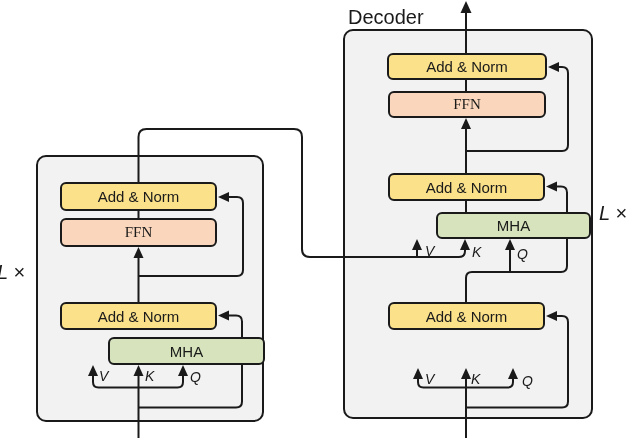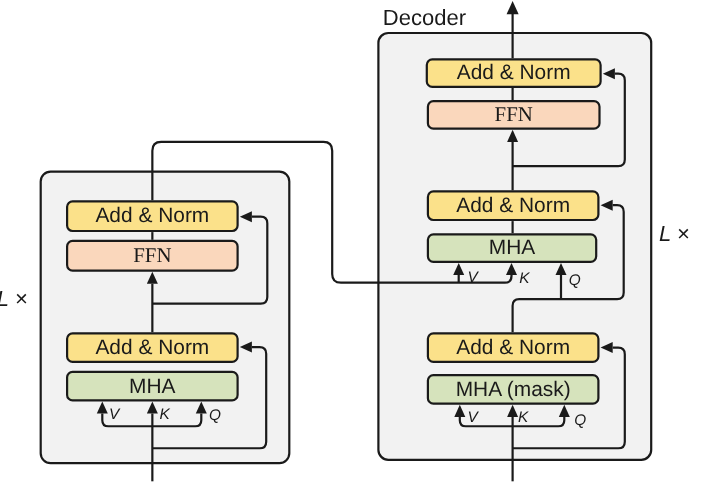--- a/index.html
+++ b/index.html
@@ -13,25 +13,25 @@
     border:2px solid var(--c-line,#1a1a1a);
     border-radius:10px;z-index:1;
   }
   #enc-box{left:36px;top:155px;width:228px;height:267px;}
   #dec-box{left:343px;top:29px;width:250px;height:390px;}
   svg.wires{position:absolute;left:0;top:0;z-index:2;pointer-events:none;}
   .block{
     position:absolute;box-sizing:border-box;z-index:3;
     border:2px solid var(--c-line,#1a1a1a);border-radius:6px;
     display:flex;align-items:center;justify-content:center;
-    font-size:19px;line-height:1;white-space:nowrap;
+    font-size:15px;line-height:1;white-space:nowrap;
   }
   .block.addnorm{background:var(--c-addnorm,#FBE18A);}
   .block.ffn{background:var(--c-ffn,#FAD7BC);font-family:Liberation Serif, serif;}
-  .block.mha{background:var(--c-mha,#D6E3BC);}
+  .block.mha{background:var(--c-mha,#D6E3BC);margin-left:48px;}
   #enc-addnorm-top   {left:60px; top:182px;width:157px;height:29px;}
   #enc-ffn           {left:60px; top:218px;width:157px;height:29px;}
   #enc-addnorm-bottom{left:60px; top:302px;width:157px;height:28px;}
   #enc-mha           {left:60px; top:337px;width:157px;height:28px;}
   #dec-addnorm-top   {left:387px;top:53px; width:160px;height:27px;}
   #dec-ffn           {left:388px;top:91px; width:158px;height:27px;}
   #dec-addnorm-mid   {left:388px;top:173px;width:157px;height:28px;}
   #dec-mha-cross     {left:388px;top:212px;width:155px;height:27px;}
   #dec-addnorm-bottom{left:388px;top:302px;width:157px;height:28px;}
   #dec-mha-masked    {left:388px;top:340px;width:157px;height:28px;}
@@ -121,21 +121,20 @@
   <div class="block addnorm" id="enc-addnorm-top">Add &amp; Norm</div>
   <div class="block ffn" id="enc-ffn">FFN</div>
   <div class="block addnorm" id="enc-addnorm-bottom">Add &amp; Norm</div>
   <div class="block mha" id="enc-mha">MHA</div>
 
   <div class="block addnorm" id="dec-addnorm-top">Add &amp; Norm</div>
   <div class="block ffn" id="dec-ffn">FFN</div>
   <div class="block addnorm" id="dec-addnorm-mid">Add &amp; Norm</div>
   <div class="block mha" id="dec-mha-cross">MHA</div>
   <div class="block addnorm" id="dec-addnorm-bottom">Add &amp; Norm</div>
-  <div class="block mha" id="dec-mha-masked">MHA (mask)</div>
 
   <div class="group-title" id="dec-title">Decoder</div>
   <div class="repeat-label" id="enc-repeat">L ×</div>
   <div class="repeat-label" id="dec-repeat">L ×</div>
 
   <div class="vkq" id="enc-v">V</div>
   <div class="vkq" id="enc-k">K</div>
   <div class="vkq" id="enc-q">Q</div>
   <div class="vkq" id="dcr-v">V</div>
   <div class="vkq" id="dcr-k">K</div>

